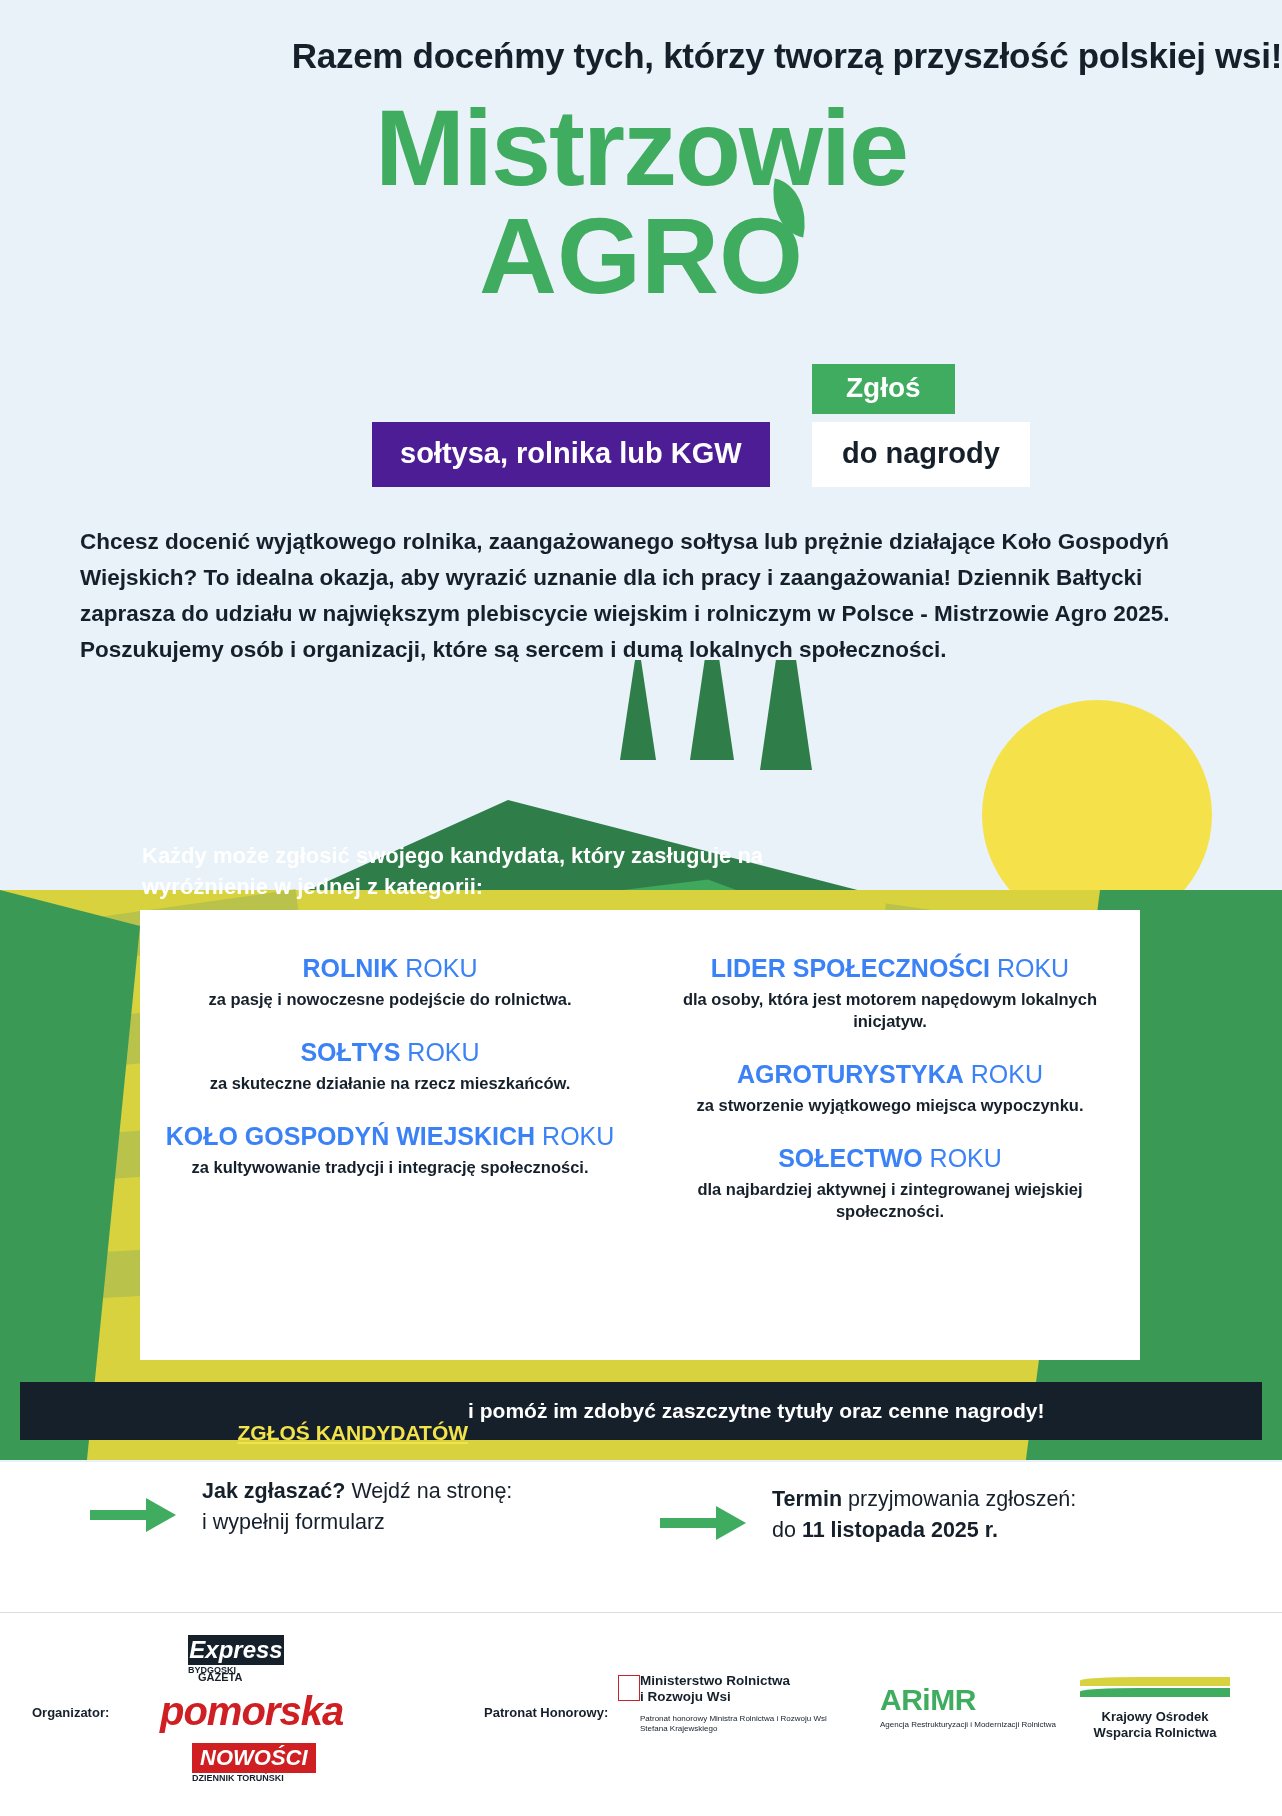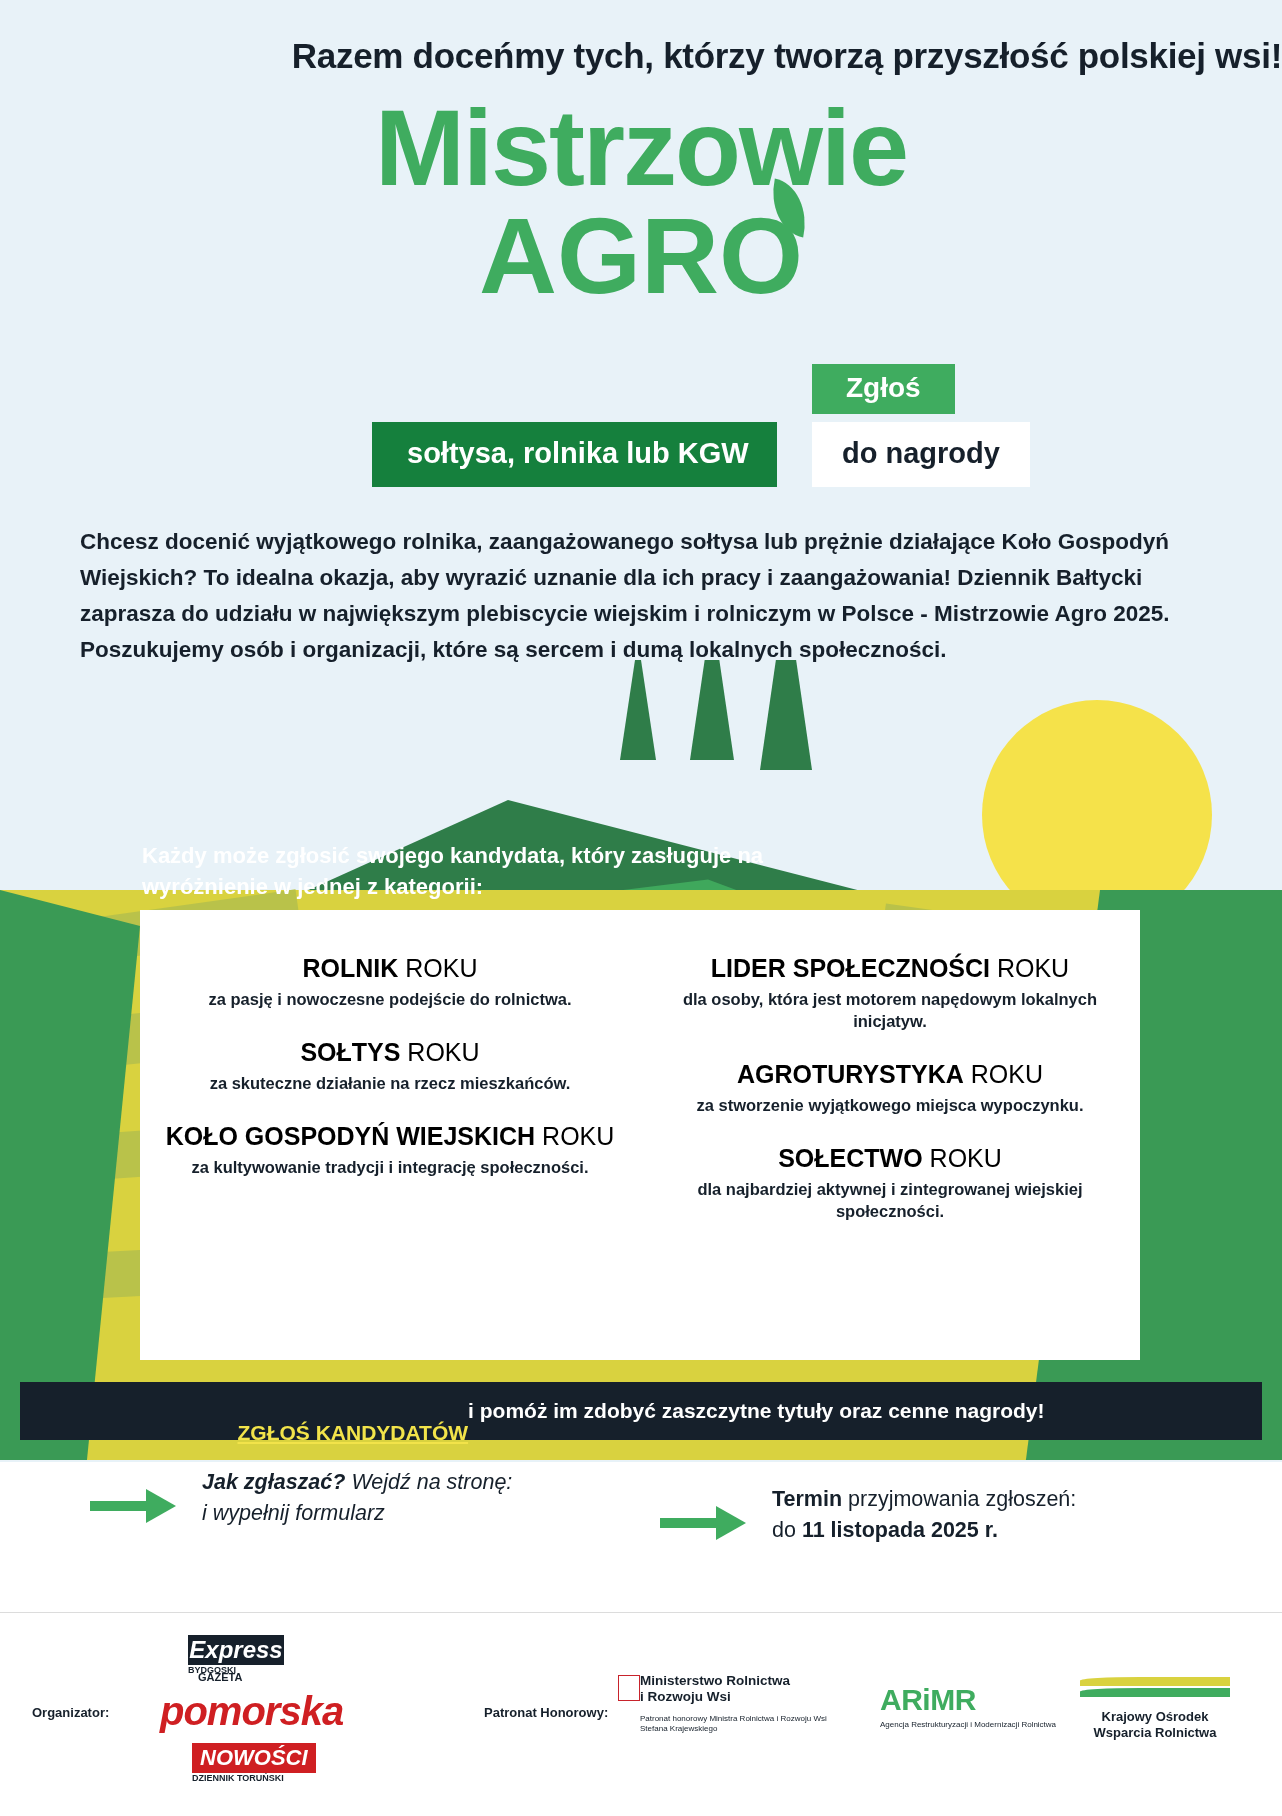--- a/index.html
+++ b/index.html
@@ -75,25 +75,25 @@
     background: #3fac5f;
     color: #ffffff;
     font-size: 28px;
     font-weight: bold;
     padding: 8px 34px 10px 34px;
   }
   .black-bar {
     position: absolute;
     top: 422px;
     left: 372px;
-    background: #15803d;
+    background: #4c1d95;
     color: #ffffff;
     font-size: 29px;
     font-weight: bold;
-    padding: 15px 28px 17px 35px;
+    padding: 15px 28px 17px 28px;
   }
   .white-bar {
     position: absolute;
     top: 422px;
     left: 812px;
     background: #ffffff;
     color: #16202b;
     font-size: 29px;
     font-weight: bold;
     padding: 15px 30px 17px 30px;
@@ -180,21 +180,21 @@
   }
   .cat-col {
     flex: 1 1 50%;
     padding: 42px 18px 0 18px;
     text-align: center;
   }
   .cat-item { margin-bottom: 26px; }
   .cat-title {
     font-size: 25px;
     line-height: 32px;
-    color: #000000;
+    color: #3b82f6;
     font-weight: normal;
   }
   .cat-title b { font-weight: bold; }
   .cat-desc {
     font-size: 16.5px;
     line-height: 22px;
     font-weight: bold;
     color: #16202b;
     margin-top: 4px;
   }
@@ -461,21 +461,21 @@
       </div>
     </div>
   </div>
 
   <div class="cta-bar">
     <span class="hl">ZGŁOŚ KANDYDATÓW</span>
       <span> i pomóż im zdobyć zaszczytne tytuły oraz cenne nagrody!</span>
   </div>
 
   <div class="info-area">
-    <div class="info-block" style="left:90px; top:5px; width:500px;font-style:italic;">
+    <div class="info-block" style="left:90px; top:14px; width:500px;">
       <div class="arrow">
         <div class="shaft"></div>
           <div class="head"></div>
       </div>
       <div class="info-text">
         <div><b>Jak zgłaszać?</b><span> Wejdź na stronę:</span></div>
         <div>i wypełnij formularz</div>
       </div>
     </div>
     <div class="info-block" style="left:660px; top:22px; width:560px;">

